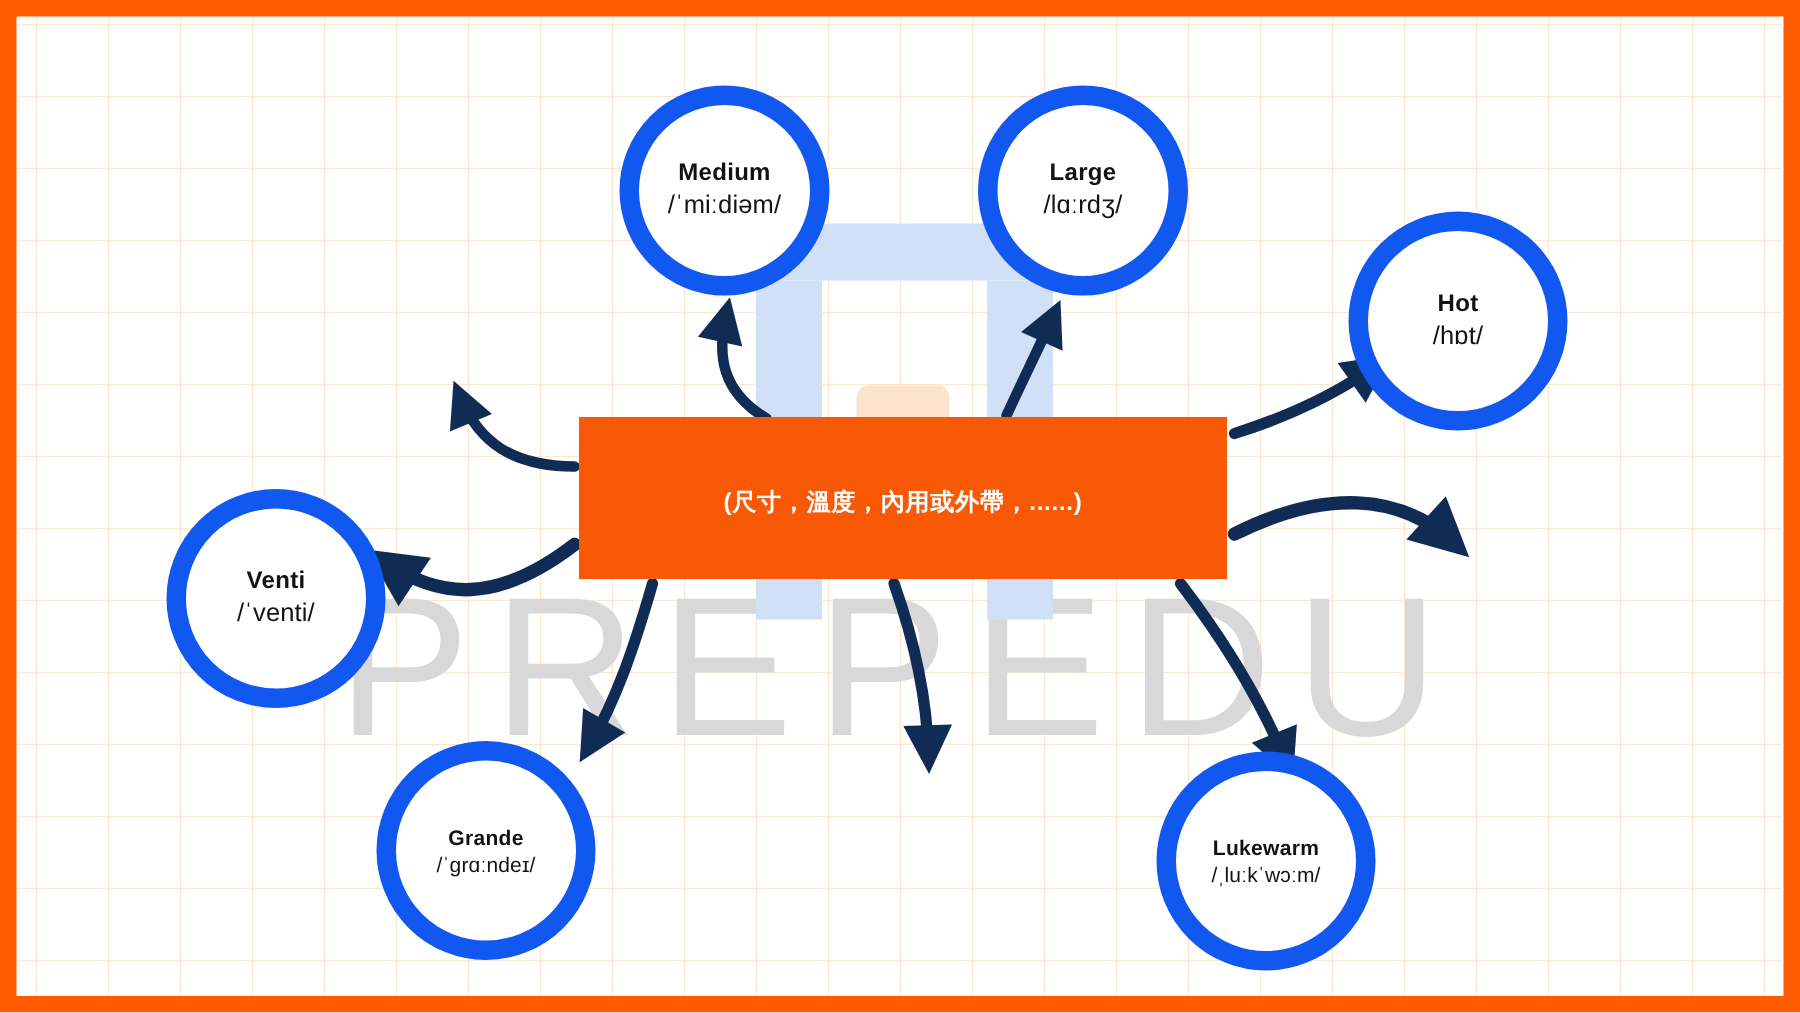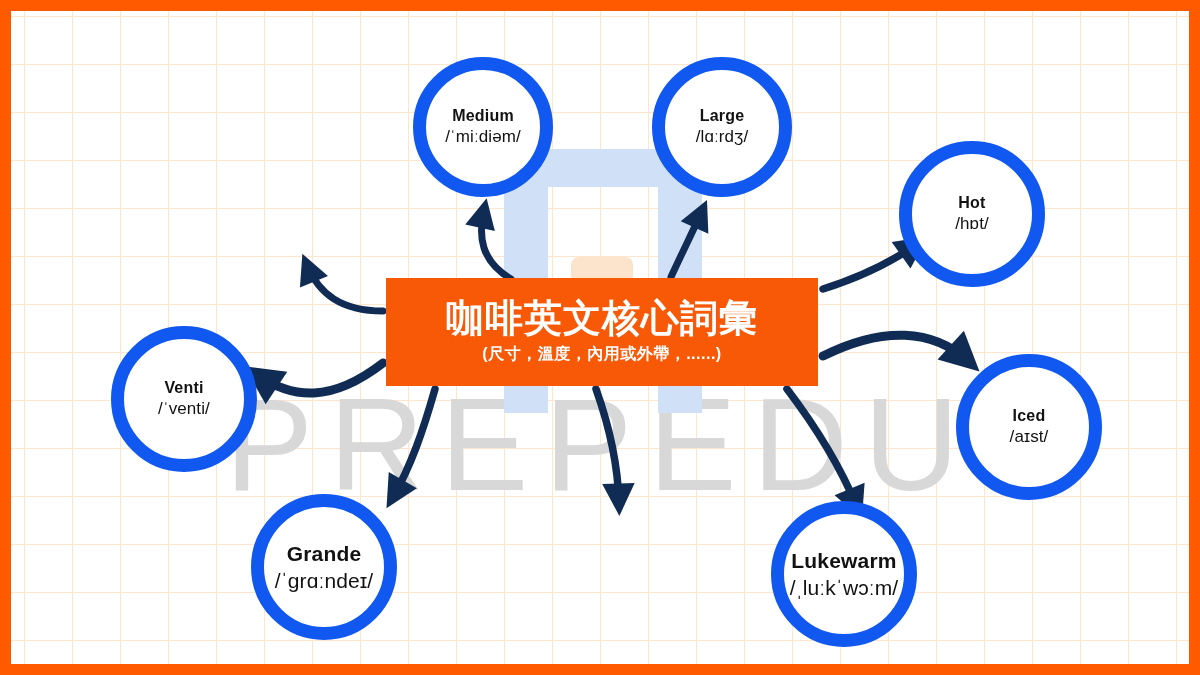--- a/index.html
+++ b/index.html
@@ -86,21 +86,21 @@
     font-size: 16px;
     font-weight: 700;
     letter-spacing: 0.2px;
   }
   .node .ipa {
     font-size: 17px;
     font-weight: 400;
     letter-spacing: 0.1px;
   }
   .node.small-txt .word,
-  .node.small-txt .ipa { font-size: 21px; }
+  .node.small-txt .ipa { font-size: 14px; }
 
   
   #banner {
     position: absolute;
     left: 375px;
     top: 267px;
     width: 432px;
     height: 108px;
     background: #F75907;
     display: flex;
@@ -175,40 +175,35 @@
     <div class="node" style="left:641px; top:46px; width:140px; height:140px;">
       <span class="word">Large</span>
       <span class="ipa">/lɑːrdʒ/</span>
     </div>
 
     <div class="node" style="left:888px; top:130px; width:146px; height:146px;">
       <span class="word">Hot</span>
       <span class="ipa">/hɒt/</span>
     </div>
 
-    <div class="node" style="left:945px; top:343px; width:146px; height:146px;">
-      <span class="word">Iced</span>
-      <span class="ipa">/aɪst/</span>
-    </div>
 
     <div class="node small-txt" style="left:760px; top:490px; width:146px; height:146px;">
       <span class="word">Lukewarm</span>
       <span class="ipa">/ˌluːkˈwɔːm/</span>
     </div>
 
 
     <div class="node small-txt" style="left:240px; top:483px; width:146px; height:146px;">
       <span class="word">Grande</span>
       <span class="ipa">/ˈgrɑːndeɪ/</span>
     </div>
 
     <div class="node" style="left:100px; top:315px; width:146px; height:146px;">
       <span class="word">Venti</span>
       <span class="ipa">/ˈventi/</span>
     </div>
 
     <div id="banner">
-      <span class="title">咖啡英文核心詞彙</span>
       <span class="subtitle">(尺寸，溫度，內用或外帶，......)</span>
     </div>
 
   </div>
 </div>
 
 </body></html>

